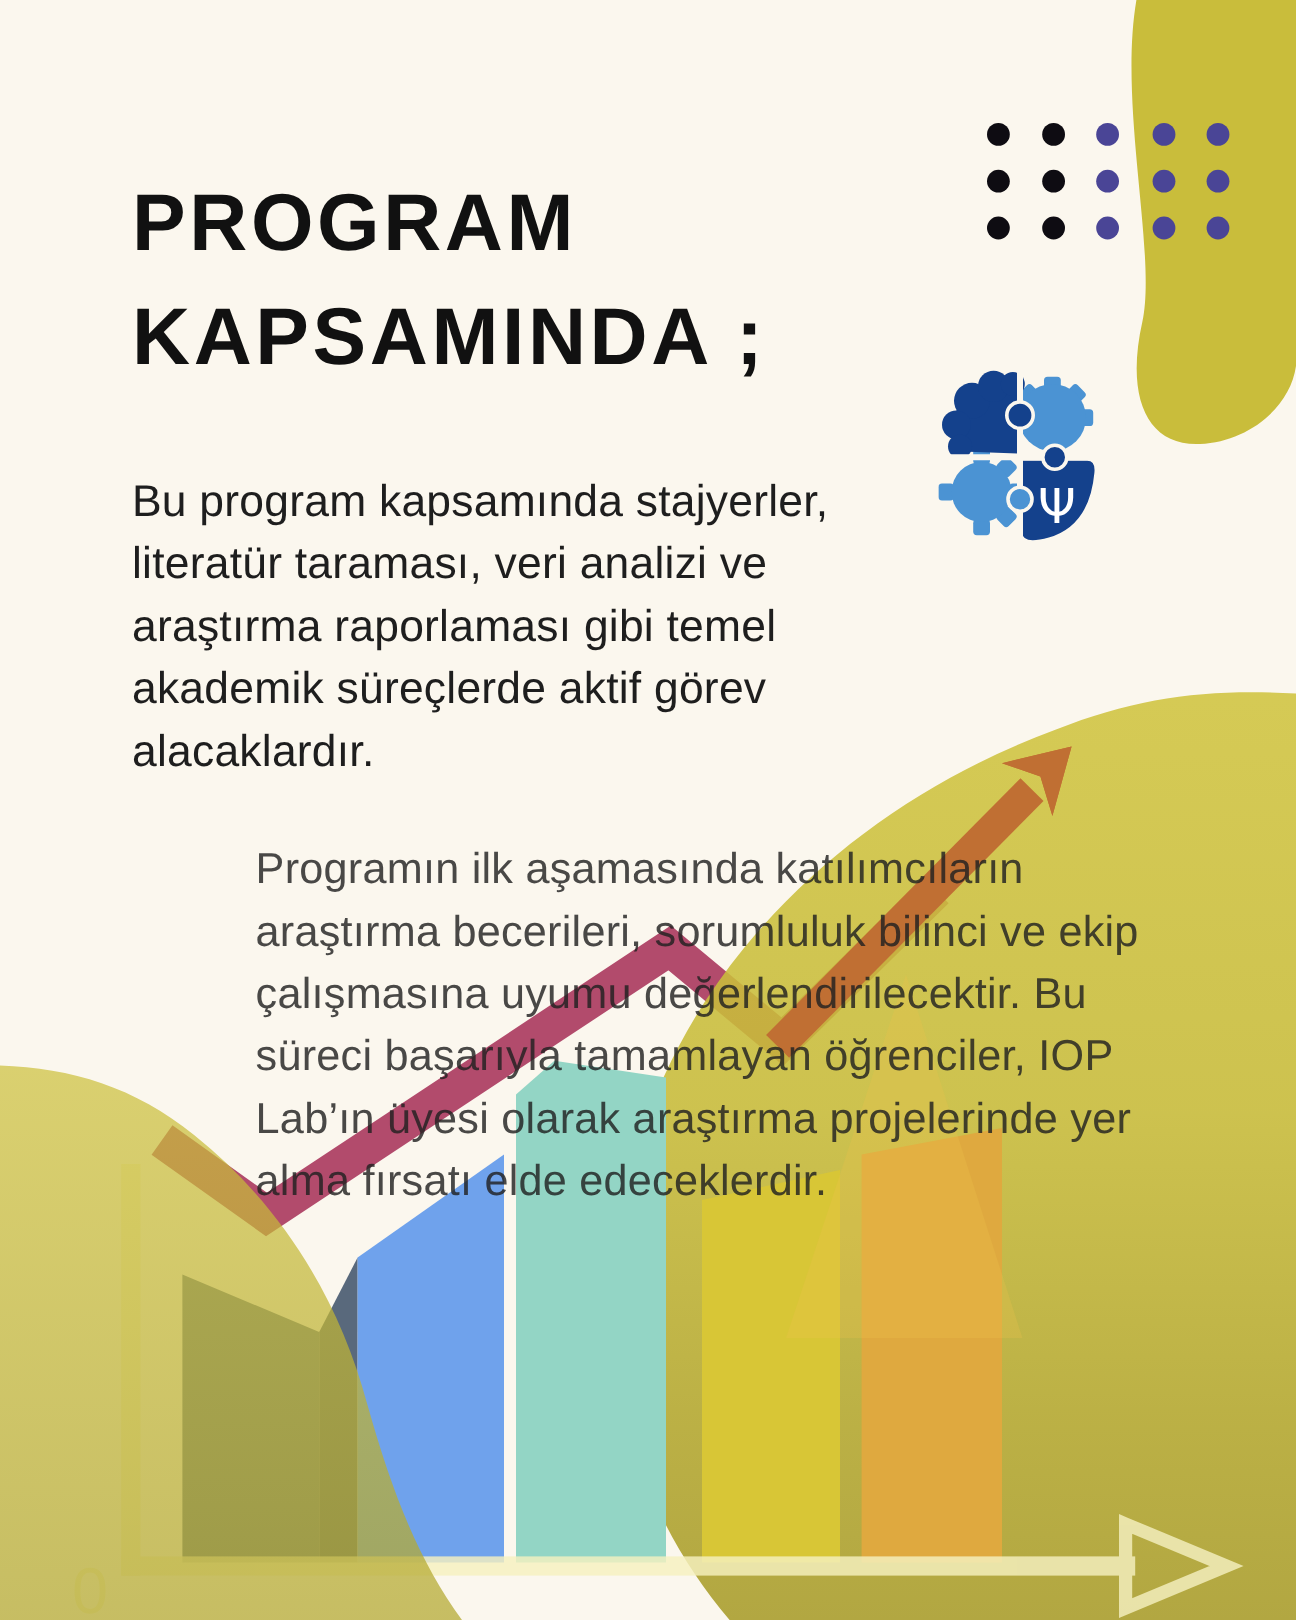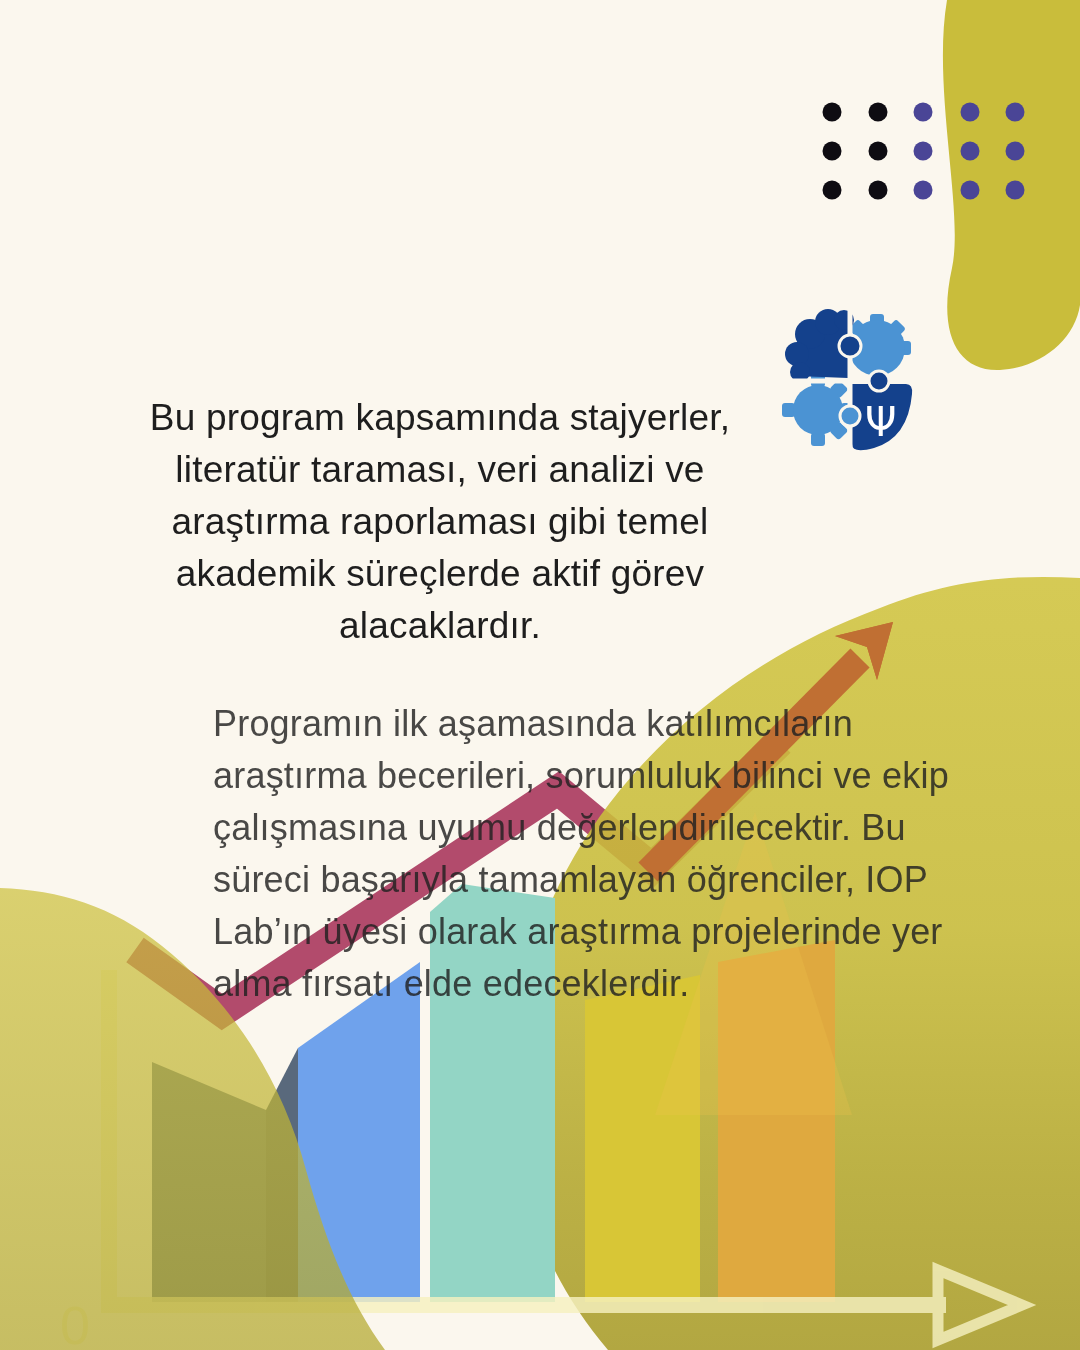--- a/index.html
+++ b/index.html
@@ -12,21 +12,20 @@
   .art{position:absolute;left:0;top:0;}
   .title{
     position:absolute;left:110px;top:138px;
     font-size:67px;font-weight:700;color:#111111;
     letter-spacing:3px;line-height:95px;white-space:pre-line;
   }
   .para1{
     position:absolute;left:110px;top:392px;width:660px;
     font-size:37px;color:#1e1e1e;line-height:52px;white-space:pre-line;
     letter-spacing:0.2px;
-    text-align:center;
   }
   .para2{
     position:absolute;left:213px;top:698px;width:880px;
     font-size:36px;color:rgba(33,33,33,0.82);line-height:52px;white-space:pre-line;
     letter-spacing:0.2px;
   }
   .logo{position:absolute;left:782px;top:296px;width:136px;height:166px;}
 </style>
 </head>
 <body>
@@ -147,20 +146,22 @@
     <line x1="68" y1="12" x2="68" y2="156" stroke="#fbf7ee" stroke-width="5"></line>
     <line x1="6" y1="85" x2="132" y2="85" stroke="#fbf7ee" stroke-width="5"></line>
 
     <circle cx="68" cy="50" r="11" fill="#14418c" stroke="#fbf7ee" stroke-width="3"></circle>
     <circle cx="97" cy="85" r="10" fill="#14418c" stroke="#fbf7ee" stroke-width="3"></circle>
     <circle cx="68" cy="120" r="10" fill="#4b93d3" stroke="#fbf7ee" stroke-width="3"></circle>
 
     <text x="83" y="140" font-size="40" fill="#ffffff" font-family="DejaVu Sans, sans-serif">Ψ</text>
   </svg>
 
+  <h1 class="title" style="margin:0;">PROGRAM
+KAPSAMINDA ;</h1>
 
   <p class="para1" style="margin:0;">Bu program kapsamında stajyerler,
 literatür taraması, veri analizi ve
 araştırma raporlaması gibi temel
 akademik süreçlerde aktif görev
 alacaklardır.</p>
 
   <p class="para2" style="margin:0;">Programın ilk aşamasında katılımcıların
 araştırma becerileri, sorumluluk bilinci ve ekip
 çalışmasına uyumu değerlendirilecektir. Bu

